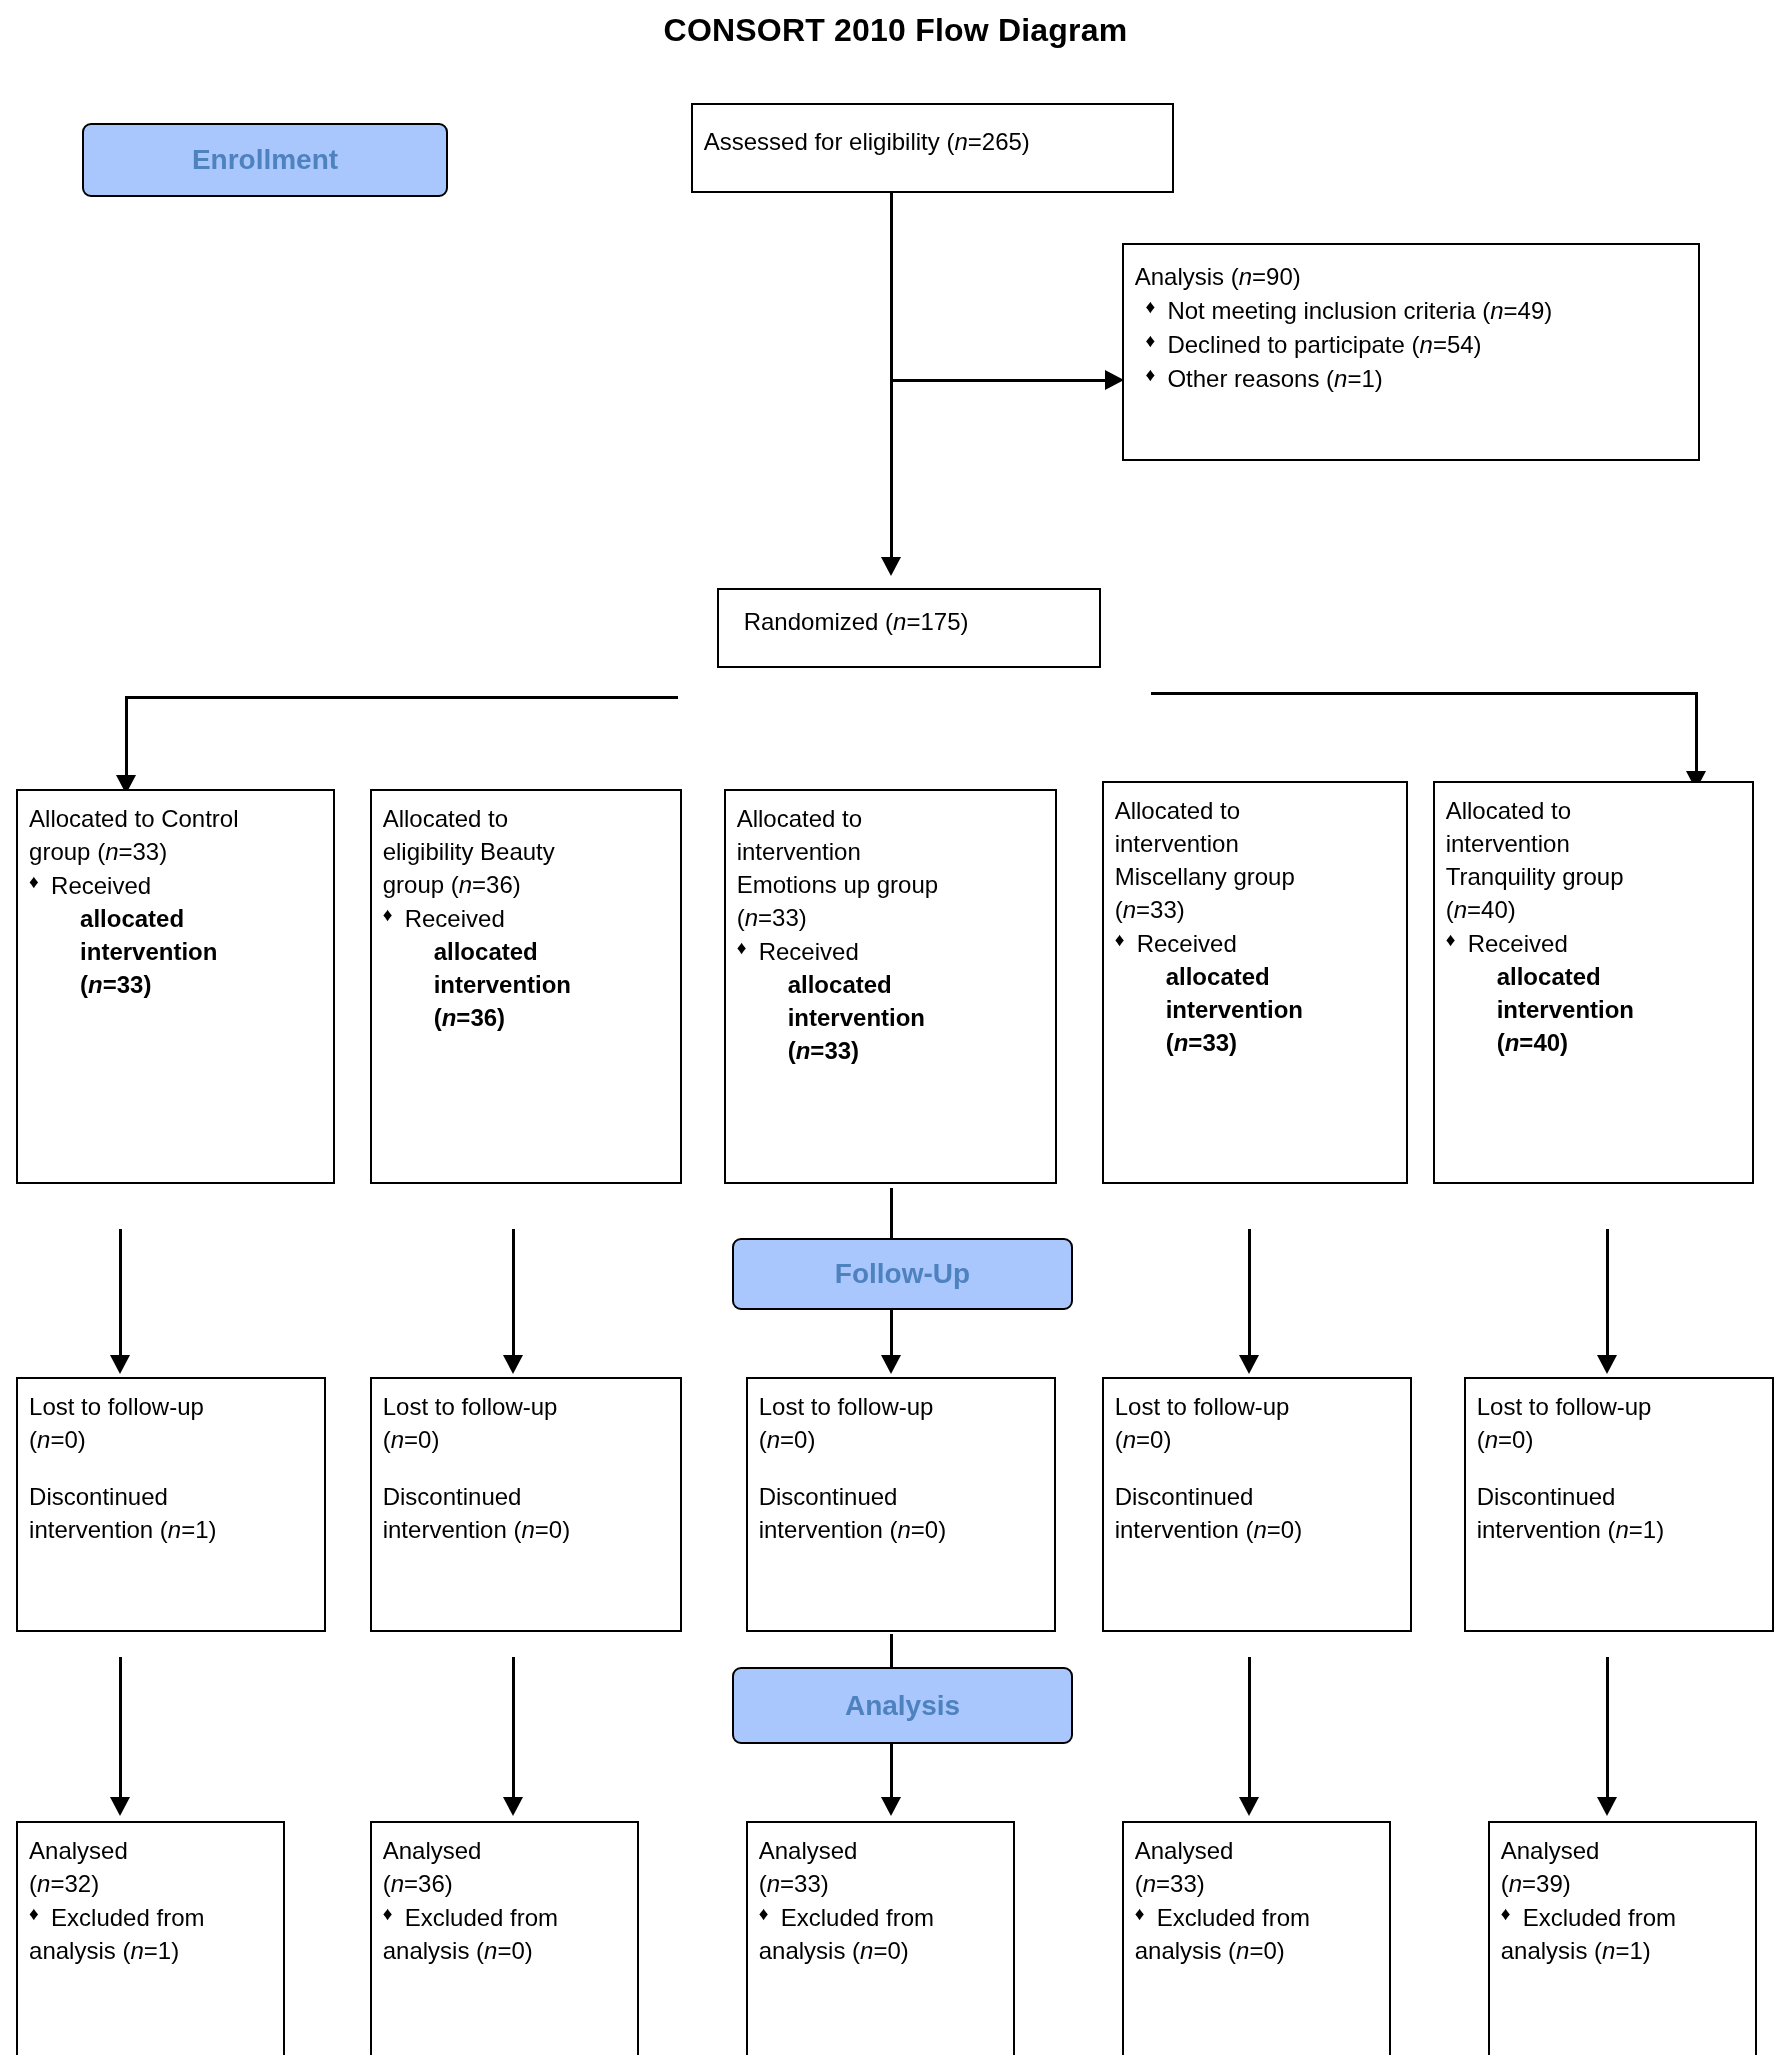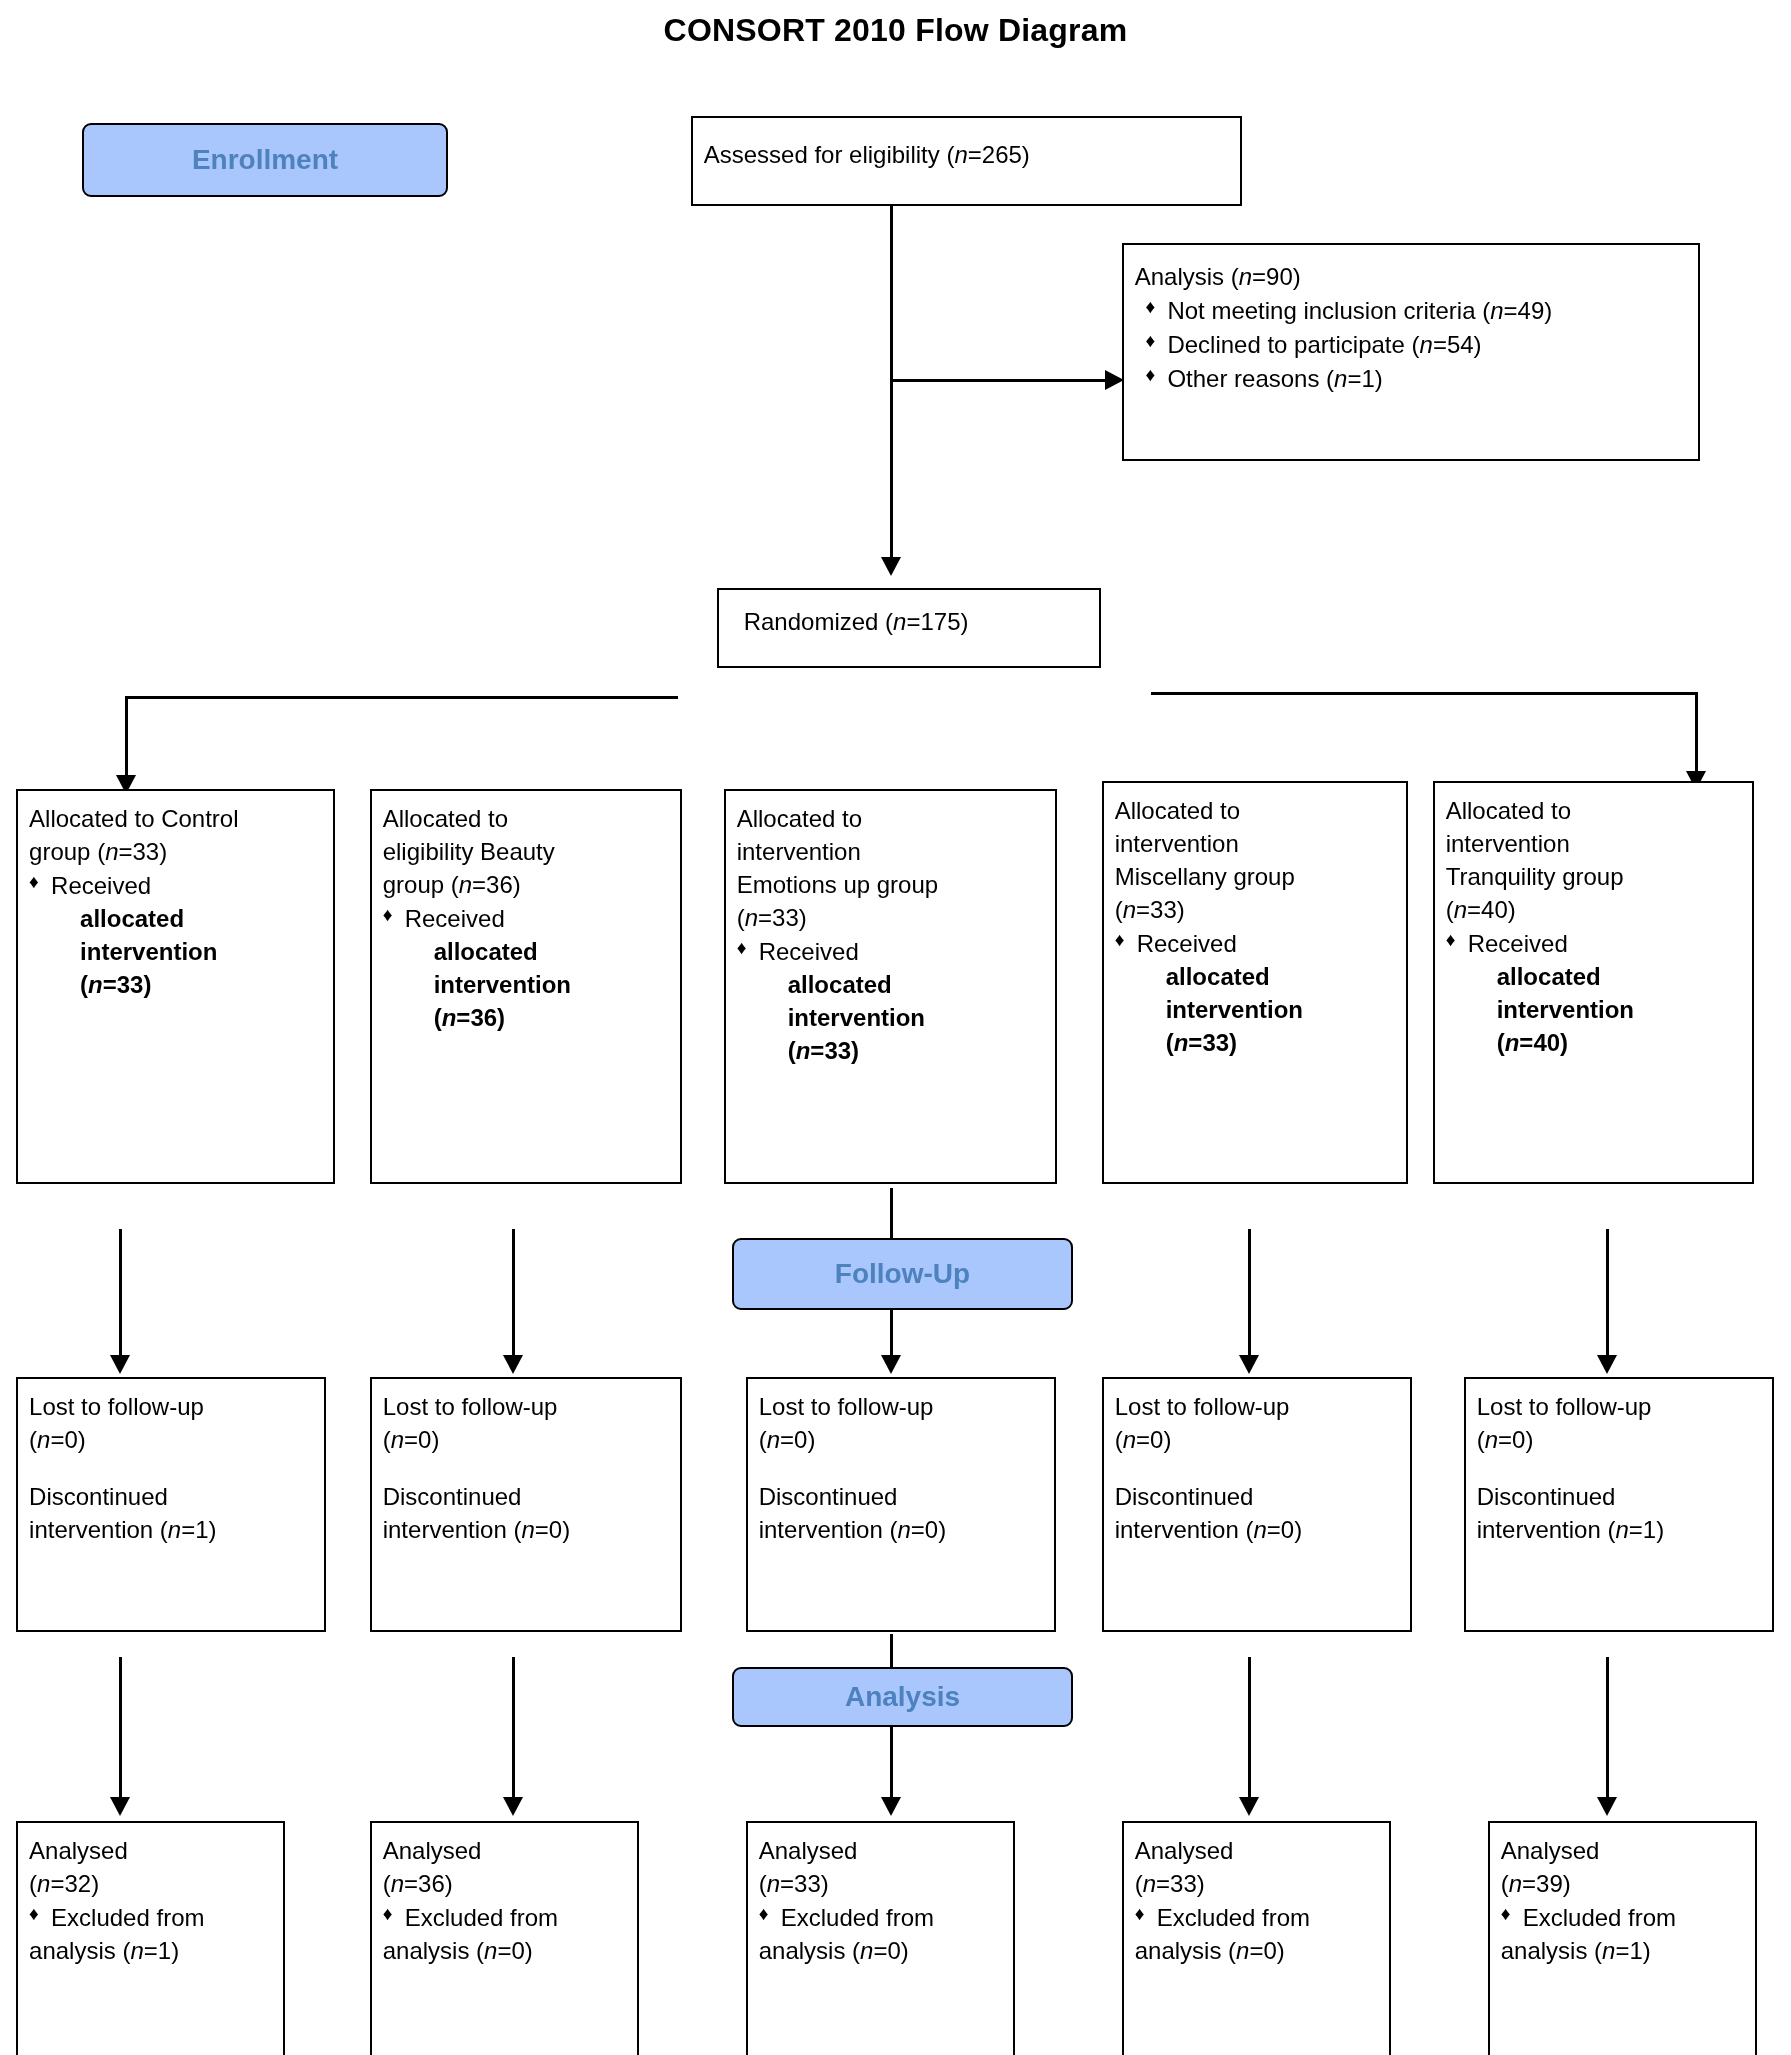--- a/index.html
+++ b/index.html
@@ -102,21 +102,21 @@
 <body>
 
 <div id="stage">
 
   <div class="title">CONSORT 2010 Flow Diagram</div>
 
   <div class="badge" style="left:82px; top:123px; width:366px; height:74px;">
     <span>Enrollment</span>
   </div>
 
-  <div class="box" style="left:691px; top:116px; width:551px; height:90px;">
+  <div class="box" style="left:691px; top:103px; width:483px; height:90px;">
     <div class="inner" style="padding-top:20px;">
       <span class="ln"><span>Assessed for eligibility (</span><i class="nvar">n</i><span>=265)</span></span>
     </div>
   </div>
 
   <div class="vline" style="left:890px; top:193px; height:366px;"></div>
   <div class="arrowdown" style="left:881px; top:557px;"></div>
 
   <div class="hline" style="left:891px; top:379px; width:216px;"></div>
   <div class="arrowright" style="left:1105px; top:370px;"></div>
@@ -306,21 +306,21 @@
   <div class="box" style="left:1464px; top:1377px; width:310px; height:255px;">
     <div class="inner">
       <div class="ln">Lost to follow-up</div>
       <div class="ln"><span>(</span><i class="nvar">n</i><span>=0)</span></div>
       <div class="gapline"></div>
       <div class="ln">Discontinued</div>
       <div class="ln"><span>intervention (</span><i class="nvar">n</i><span>=1)</span></div>
     </div>
   </div>
 
-  <div class="badge" style="left:732px; top:1667px; width:341px; height:60px;">
+  <div class="badge" style="left:732px; top:1667px; width:341px; height:77px;">
     <span>Analysis</span>
   </div>
 
   <div class="vline" style="left:119px; top:1657px; height:142px;"></div>
   <div class="arrowdown" style="left:110px; top:1797px;"></div>
 
   <div class="vline" style="left:512px; top:1657px; height:142px;"></div>
   <div class="arrowdown" style="left:503px; top:1797px;"></div>
 
   <div class="vline" style="left:890px; top:1634px; height:164px;"></div>

